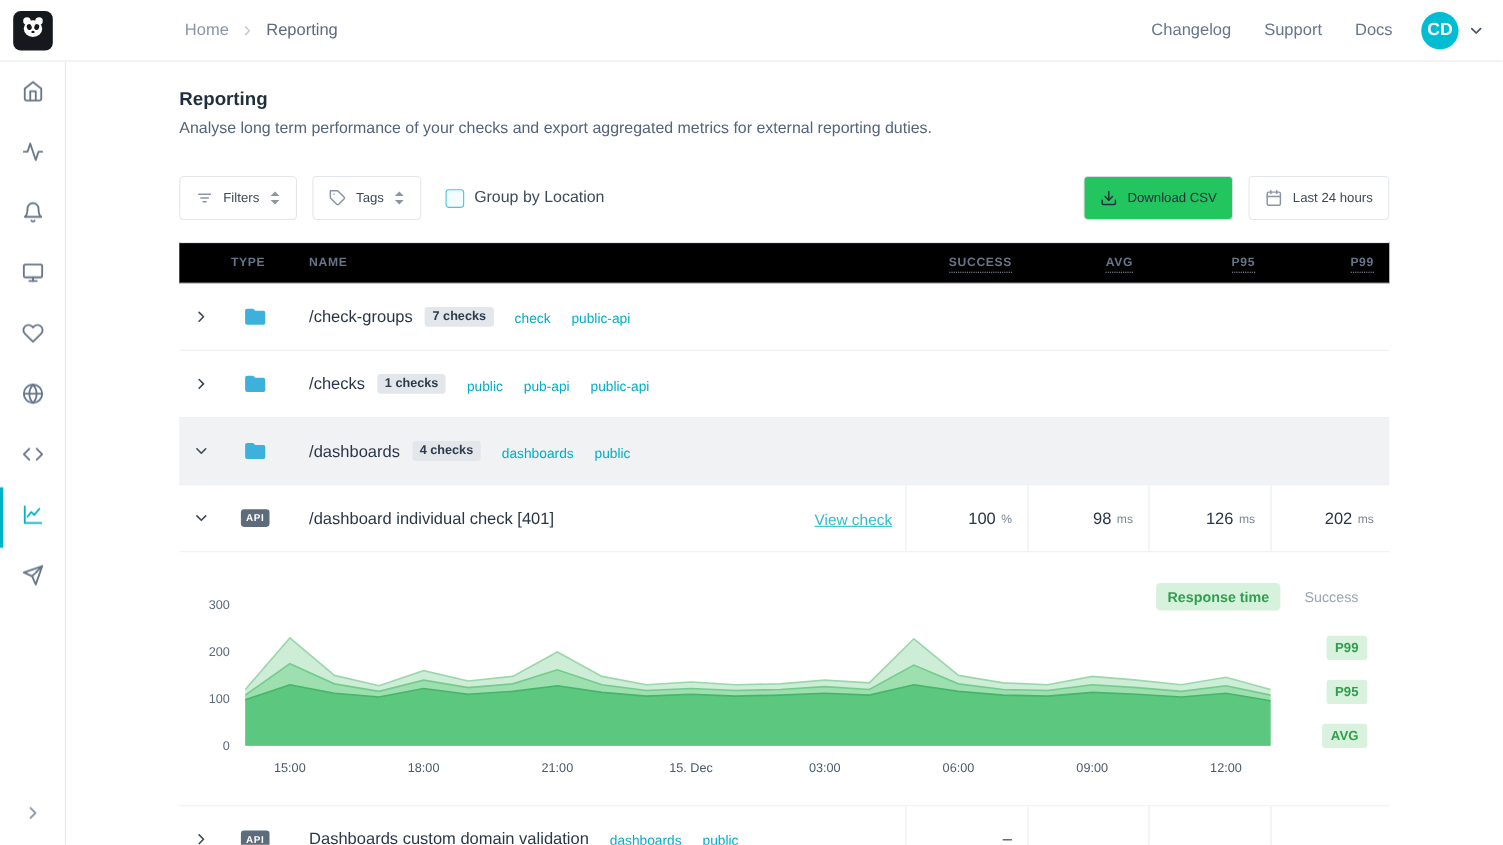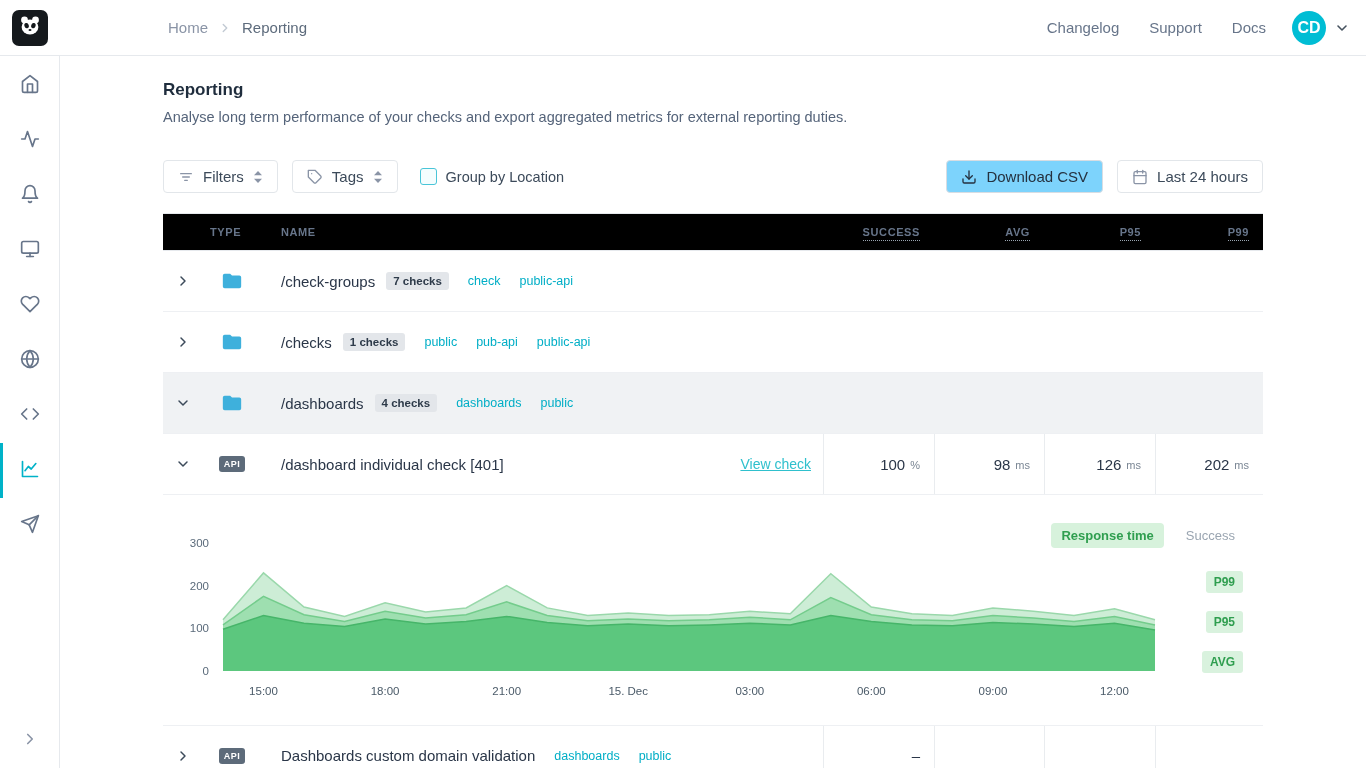--- a/index.html
+++ b/index.html
@@ -36,52 +36,52 @@
     display:flex; align-items:center; justify-content:center; color:#8a94a6; cursor:pointer; }
 
   
   .main { position:absolute; top:56px; left:60px; right:0; bottom:0; overflow:hidden; background:#fff; }
   .content { margin:0 103px; width:1100px; }
   .page-title { margin-top:24px; font-size:17px; font-weight:bold; color:#1f2d3d; }
   .page-subtitle { margin-top:9px; font-size:14.5px; color:#55647a; }
 
   
   .toolbar { margin-top:35px; display:flex; align-items:center; }
-  .btn { height:33px; border:1px solid #e2e6ea; border-radius:4px; background:#fff;
-    display:inline-flex; align-items:center; gap:9px; padding:0 14px; font-size:15px;
+  .btn { height:40px; border:1px solid #e2e6ea; border-radius:4px; background:#fff;
+    display:inline-flex; align-items:center; gap:9px; padding:0 14px; font-size:12px;
     color:#3c4a5a; cursor:pointer; }
   .btn + .btn { margin-left:14px; }
   .sort-carets { display:flex; flex-direction:column; line-height:0; color:#8a94a6; }
   .checkbox-wrap { display:flex; align-items:center; gap:9px; margin-left:22px; cursor:pointer; }
   .checkbox { width:17px; height:17px; border:1.5px solid #49c5d8; border-radius:3px;
     background:#f4fdfe; }
   .checkbox-label { font-size:14.5px; color:#3c4a5a; }
   .toolbar-spacer { flex:1; }
-  .btn-download { background:#7dd3fc; border-color:#d8dde3; color:#25313f; font-weight:500; }
+  .btn-download { background:#22c55e; border-color:#d8dde3; color:#25313f; font-weight:500; }
   .btn-range { margin-left:18px; }
   .icon-grey { color:#8a94a6; display:flex; }
   .icon-dark { color:#25313f; display:flex; }
 
   
   .table { margin-top:20px; }
   .trow { display:grid; grid-template-columns:40px 58px 1fr 111px 110px 111px 108px;
     align-items:center; height:61px; border-bottom:1px solid #eef0f3; }
   .thead { height:38px; background:#000000; border-top:1px solid #e6e9ed;
     border-bottom:1px solid #e6e9ed; }
   .th { font-size:11px; font-weight:bold; letter-spacing:0.6px; color:#67758a; }
   .th-type { padding-left:7px; }
   .th-name { padding-left:20px; }
   .th-metric { text-align:right; padding-right:14px; }
   .th-metric span { border-bottom:1px dotted #9aa5b1; padding-bottom:2px; }
 
   .cell-chevron { display:flex; justify-content:center; color:#3c4a5a; cursor:pointer; }
   .cell-chevron svg { transition:transform .1s; }
   .cell-chevron.open svg { transform:rotate(90deg); }
   .cell-icon { display:flex; justify-content:center; }
-  .name-cell { display:flex; align-items:center; padding-left:20px; min-width:0; }
+  .name-cell { display:flex; align-items:flex-end; padding-left:20px; min-width:0; }
   .row-name { font-size:15px; color:#2a3648; white-space:nowrap; }
   .count-badge { margin-left:11px; background:#e3e6ea; color:#2e3b4a; font-size:11.5px;
     font-weight:bold; padding:3px 7px; border-radius:3px; white-space:nowrap; }
   .tag { margin-left:19px; color:#00aec6; font-size:12.5px; white-space:nowrap; cursor:pointer; }
   .expanded-row { background:#f0f2f4; }
   .api-badge { background:#5d6b7a; color:#fff; font-size:9px; font-weight:bold;
     letter-spacing:0.5px; padding:3px 5px; border-radius:3px; }
   .view-link { margin-left:auto; padding-right:12px; color:#2fc0cd; font-size:14px;
     text-decoration:underline; cursor:pointer; white-space:nowrap; }
   .metric-cell { align-self:stretch; display:flex; align-items:center; justify-content:flex-end;

